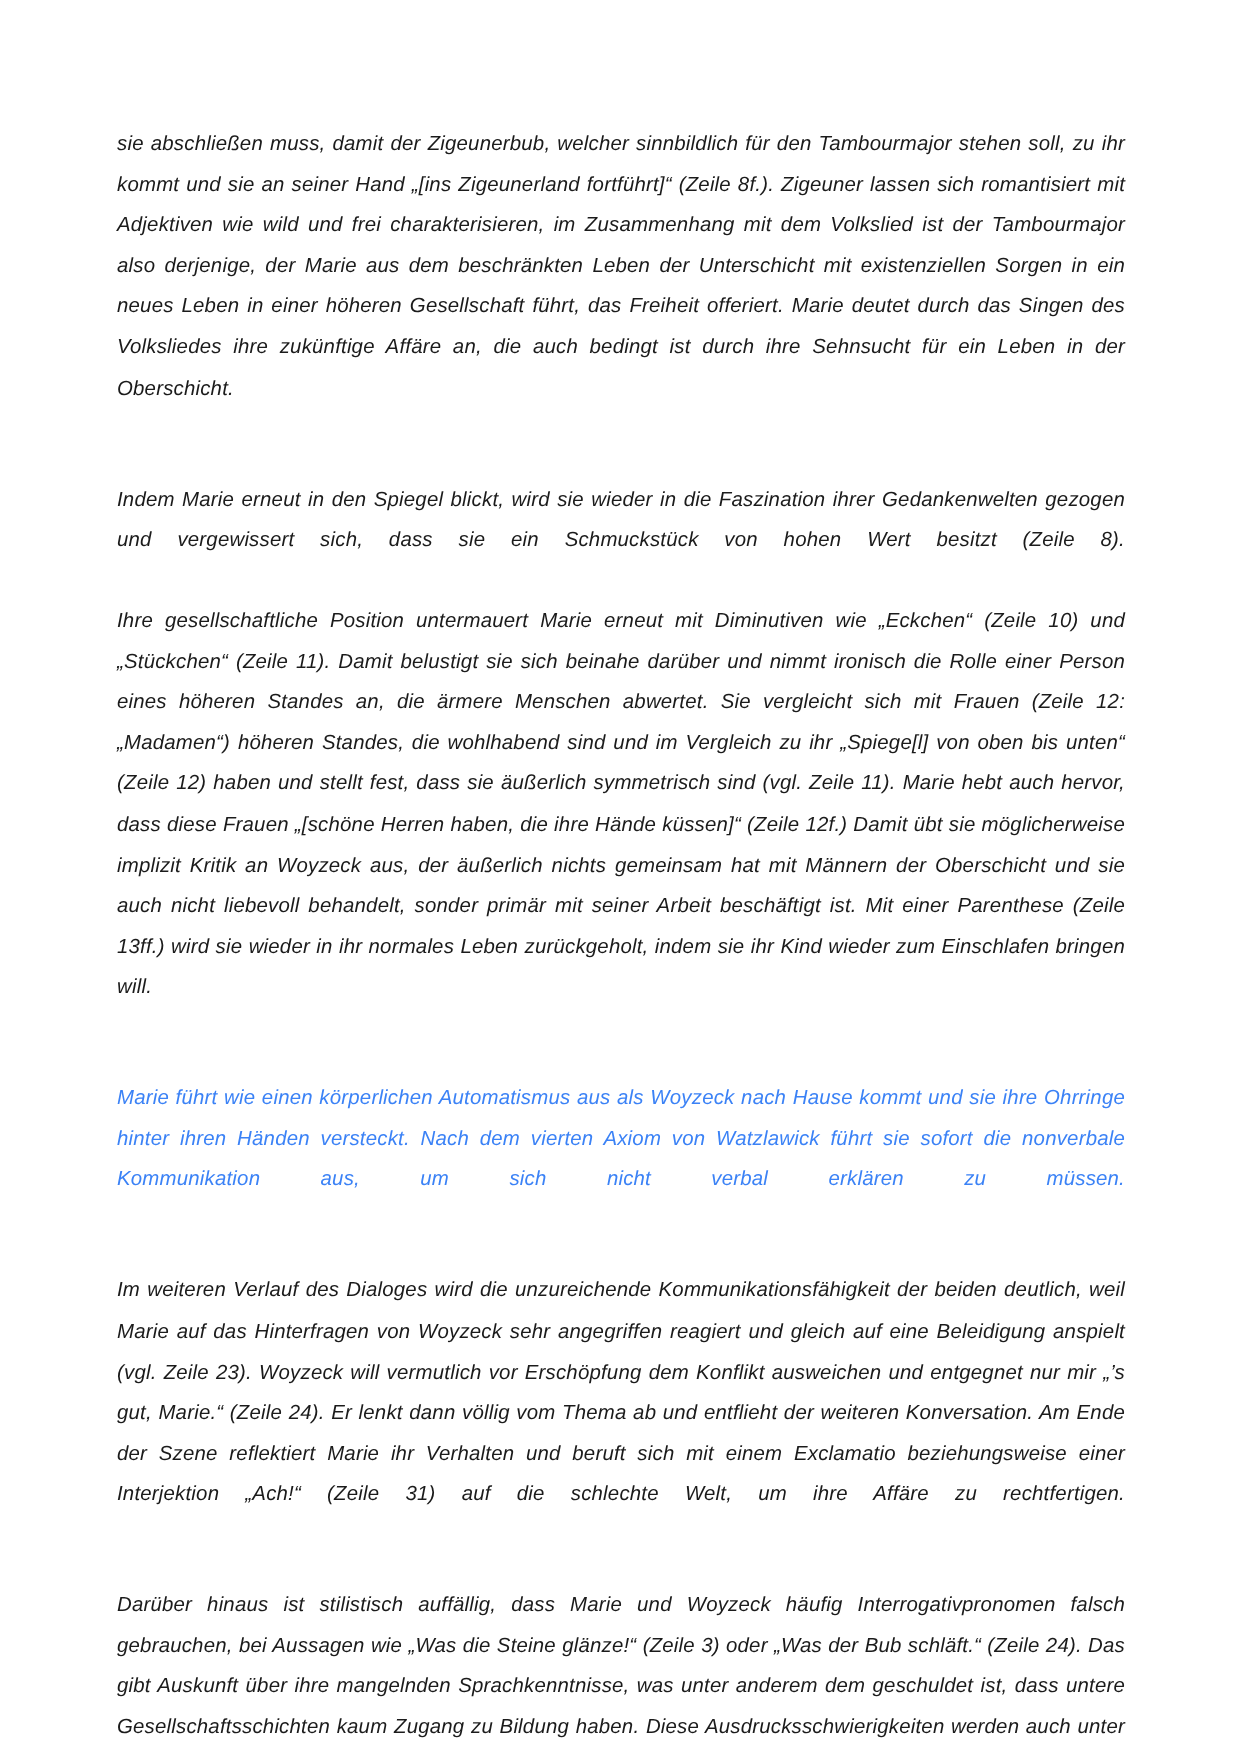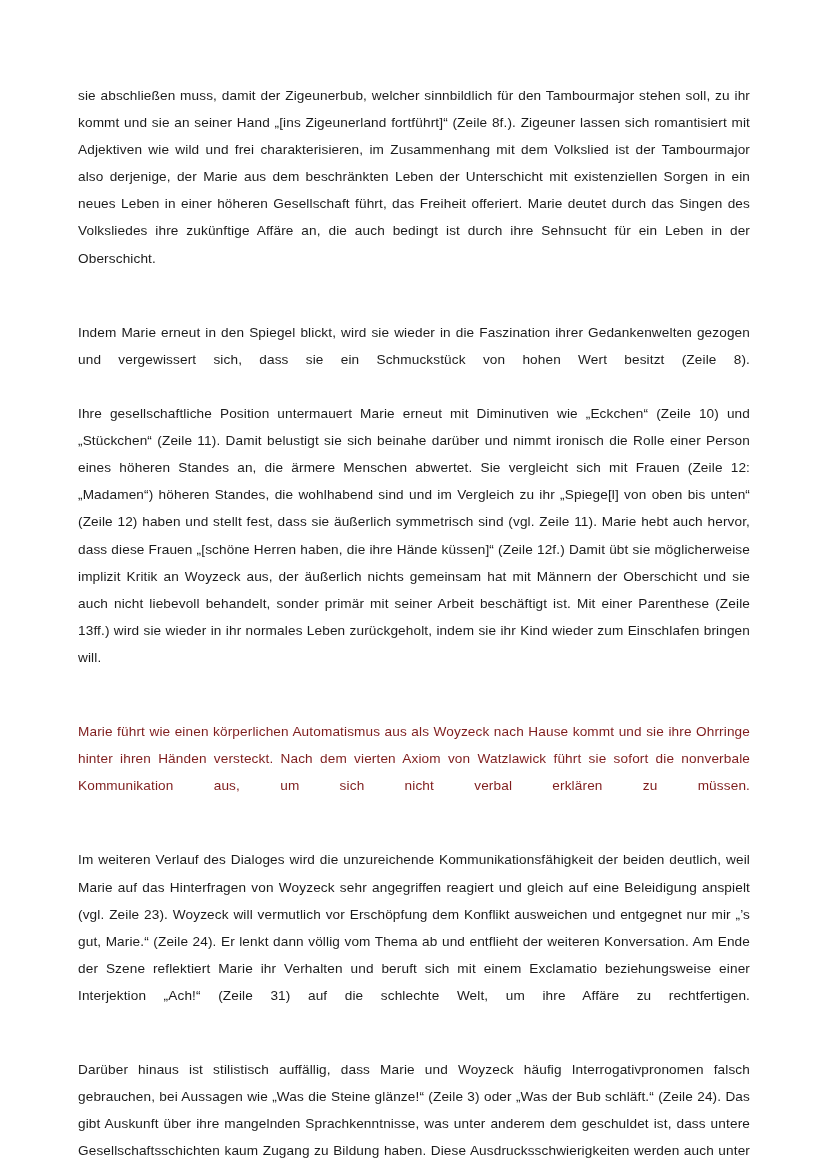--- a/index.html
+++ b/index.html
@@ -32,20 +32,21 @@
   .para {
     margin: 0 0 20px 0;
     font-size: 13.6px;
     line-height: 27.1px;
     color: #1b1b1b;
     text-align: justify;
     text-justify: inter-word;
     letter-spacing: 0.01em;
     word-spacing: 0.01em;
     hyphens: none;
+    font-style: italic;
     -webkit-hyphens: none;
   }
 
   .para:last-child {
     margin-bottom: 0;
   }
 
   
   .para.tight {
     margin-bottom: 0;
@@ -63,20 +64,20 @@
 
 <div class="page">
   <div class="text-body">
 
     <p class="para" style="color: rgb(27, 27, 27);">sie abschließen muss, damit der Zigeunerbub, welcher sinnbildlich für den Tambourmajor stehen soll, zu ihr kommt und sie an seiner Hand „[ins Zigeunerland fortführt]“ (Zeile 8f.). Zigeuner lassen sich romantisiert mit Adjektiven wie wild und frei charakterisieren, im Zusammenhang mit dem Volkslied ist der Tambourmajor also derjenige, der Marie aus dem beschränkten Leben der Unterschicht mit existenziellen Sorgen in ein neues Leben in einer höheren Gesellschaft führt, das Freiheit offeriert. Marie deutet durch das Singen des Volksliedes ihre zukünftige Affäre an, die auch bedingt ist durch ihre Sehnsucht für ein Leben in der Oberschicht.</p>
 
     <p class="para tight" style="color: rgb(27, 27, 27);">Indem Marie erneut in den Spiegel blickt, wird sie wieder in die Faszination ihrer Gedankenwelten gezogen und vergewissert sich, dass sie ein Schmuckstück von hohen Wert besitzt (Zeile 8).</p>
 
     <p class="para" style="color: rgb(27, 27, 27);">Ihre gesellschaftliche Position untermauert Marie erneut mit Diminutiven wie „Eckchen“ (Zeile 10) und „Stückchen“ (Zeile 11). Damit belustigt sie sich beinahe darüber und nimmt ironisch die Rolle einer Person eines höheren Standes an, die ärmere Menschen abwertet. Sie vergleicht sich mit Frauen (Zeile 12: „Madamen“) höheren Standes, die wohlhabend sind und im Vergleich zu ihr „Spiege[l] von oben bis unten“ (Zeile 12) haben und stellt fest, dass sie äußerlich symmetrisch sind (vgl. Zeile 11). Marie hebt auch hervor, dass diese Frauen „[schöne Herren haben, die ihre Hände küssen]“ (Zeile 12f.) Damit übt sie möglicherweise implizit Kritik an Woyzeck aus, der äußerlich nichts gemeinsam hat mit Männern der Oberschicht und sie auch nicht liebevoll behandelt, sonder primär mit seiner Arbeit beschäftigt ist. Mit einer Parenthese (Zeile 13ff.) wird sie wieder in ihr normales Leben zurückgeholt, indem sie ihr Kind wieder zum Einschlafen bringen will.</p>
 
-    <p class="para" style="color: #7f1d1d;">Marie führt wie einen körperlichen Automatismus aus als Woyzeck nach Hause kommt und sie ihre Ohrringe hinter ihren Händen versteckt. Nach dem vierten Axiom von Watzlawick führt sie sofort die nonverbale Kommunikation aus, um sich nicht verbal erklären zu müssen.</p>
+    <p class="para" style="color: #3b82f6;">Marie führt wie einen körperlichen Automatismus aus als Woyzeck nach Hause kommt und sie ihre Ohrringe hinter ihren Händen versteckt. Nach dem vierten Axiom von Watzlawick führt sie sofort die nonverbale Kommunikation aus, um sich nicht verbal erklären zu müssen.</p>
 
     <p class="para" style="color: rgb(27, 27, 27);">Im weiteren Verlauf des Dialoges wird die unzureichende Kommunikationsfähigkeit der beiden deutlich, weil Marie auf das Hinterfragen von Woyzeck sehr angegriffen reagiert und gleich auf eine Beleidigung anspielt (vgl. Zeile 23). Woyzeck will vermutlich vor Erschöpfung dem Konflikt ausweichen und entgegnet nur mir „’s gut, Marie.“ (Zeile 24). Er lenkt dann völlig vom Thema ab und entflieht der weiteren Konversation. Am Ende der Szene reflektiert Marie ihr Verhalten und beruft sich mit einem Exclamatio beziehungsweise einer Interjektion „Ach!“ (Zeile 31) auf die schlechte Welt, um ihre Affäre zu rechtfertigen.</p>
 
     <p class="para" style="color: rgb(27, 27, 27);">Darüber hinaus ist stilistisch auffällig, dass Marie und Woyzeck häufig Interrogativpronomen falsch gebrauchen, bei Aussagen wie „Was die Steine glänze!“ (Zeile 3) oder „Was der Bub schläft.“ (Zeile 24). Das gibt Auskunft über ihre mangelnden Sprachkenntnisse, was unter anderem dem geschuldet ist, dass untere Gesellschaftsschichten kaum Zugang zu Bildung haben. Diese Ausdrucksschwierigkeiten werden auch unter dem häufigen Gebrauch von Ellipsen deutlich (vgl. bsp.: Zeile 3, Zeile 22, Zeile 31). Darüber hinaus ist die Sprechweise beider Figuren überwiegend umgangssprachlich und teilweise dialektisch. Die saloppe Sprechweise wird auch durch Kontraktionen wie beispielsweise „sind’s“ (Zeile 3) und „glänzt’s“ (Zeile 20) exemplifiziert. Marie drückt sich zudem im Dialog mit Woyzeck ausschließlich in Parataxen aus, was zum einen ihrer mangelnden Sprachvielfalt und andererseits vermutlich dem Nachhaken Woyzecks geschuldet ist, um seinen Fragen auszuweichen.</p>
 
   </div>
 </div>
 
 </body></html>

